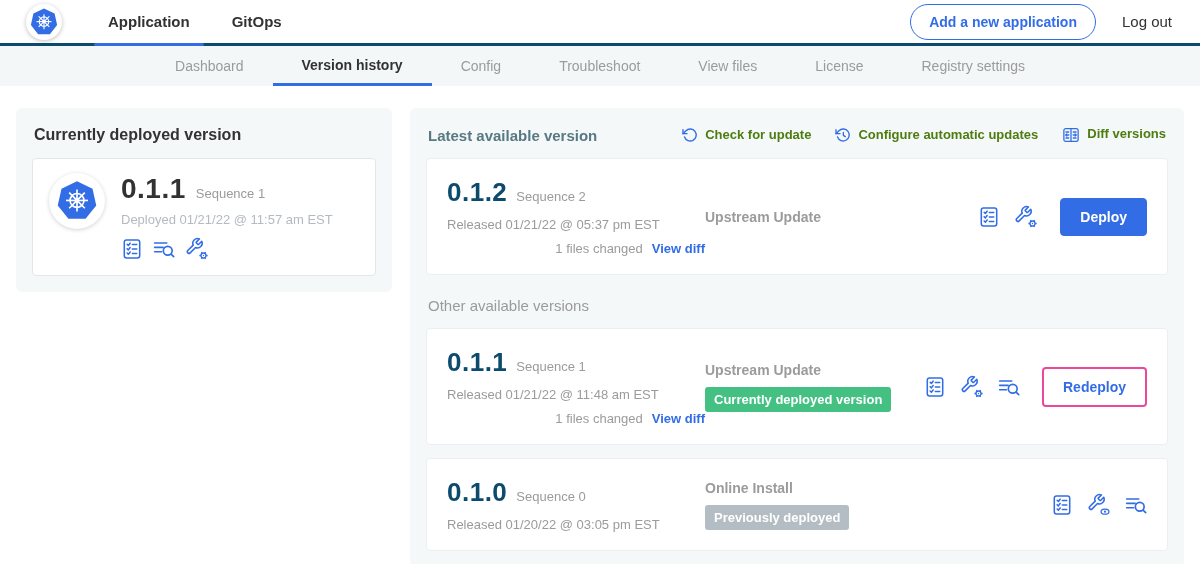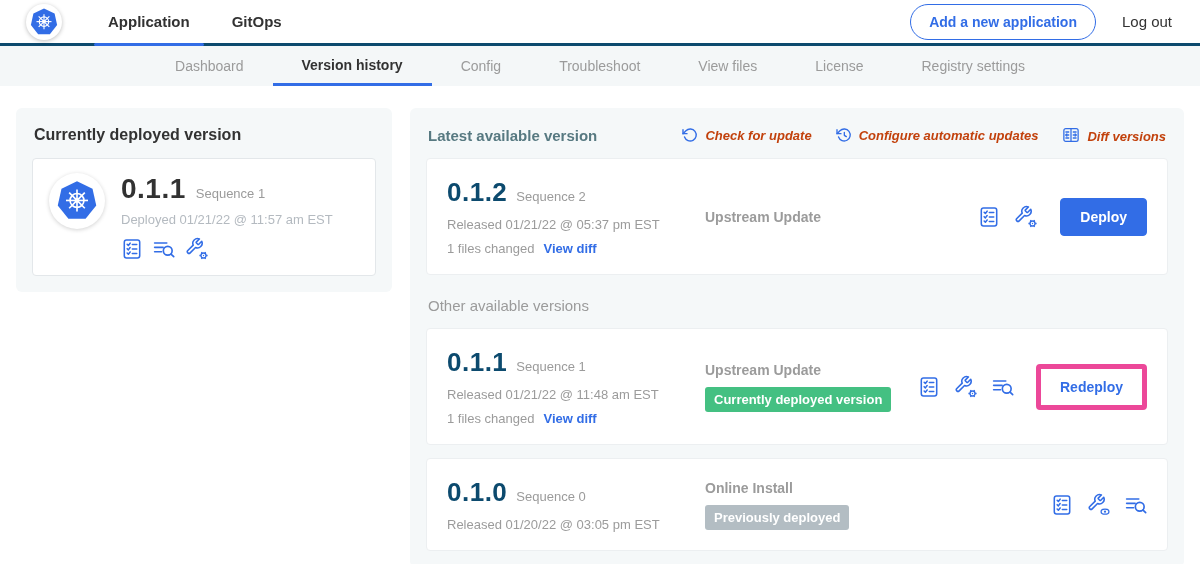--- a/index.html
+++ b/index.html
@@ -125,57 +125,57 @@
   .icon-btn { background: none; border: none; padding: 0; cursor: pointer; display: flex; align-items: center; }
   
   .versions-panel { flex: 1; }
   .panel-head {
     display: flex; align-items: center; justify-content: space-between;
     margin: 2px 2px 14px 2px;
   }
   .panel-title { font-size: 15px; font-weight: 600; color: #577981; }
   .panel-actions { display: flex; align-items: center; gap: 24px; }
   .panel-action {
-    display: flex; align-items: flex-end; gap: 7px;
-    font-size: 13px; font-weight: bold; color: #c2410c;
-    cursor: pointer; text-decoration: none; font-style: italic;
+    display: flex; align-items: flex-start; gap: 7px;
+    font-size: 13px; font-weight: bold; color: #4d7c0f;
+    cursor: pointer; text-decoration: none;
   }
   .version-row {
     background: #fff;
     border: 1px solid #eceff1;
     border-radius: 4px;
     padding: 18px 20px;
     display: flex;
     align-items: center;
   }
   .row-left { width: 258px; flex: none; }
   .row-version-line { display: flex; align-items: baseline; gap: 9px; }
   .row-version { font-size: 26px; font-weight: bold; color: #0c4a6e; letter-spacing: .5px; }
   .row-released { font-size: 13px; color: #9b9b9b; margin-top: 9px; }
-  .row-files { font-size: 13px; color: #9b9b9b; margin-top: 9px; display: flex; gap: 9px; }
+  .row-files { font-size: 13px; color: #9b9b9b; margin-top: 9px; display: flex; gap: 9px; justify-content: flex-end; }
   .view-diff { color: #326de6; font-weight: bold; cursor: pointer; text-decoration: none; }
   .row-mid { flex: 1; display: flex; flex-direction: column; align-items: flex-start; gap: 9px; }
   .row-source { font-size: 14px; font-weight: 600; color: #9b9b9b; }
   .status-badge {
     font-size: 13px; font-weight: bold; color: #fff;
     padding: 5px 9px; border-radius: 3px;
   }
   .status-badge.green { background: #44c082; }
   .status-badge.gray  { background: #b3bdc3; }
   .row-right { margin-left: auto; display: flex; align-items: center; gap: 14px; }
   .deploy-btn {
     font-family: inherit;
     font-size: 14px; font-weight: bold;
     border-radius: 4px;
     padding: 10px 19px;
     cursor: pointer;
     margin-left: 8px;
   }
   .deploy-btn.solid { background: #326de6; border: 1px solid #326de6; color: #fff; }
-  .deploy-btn.outline { background: #fff; border: 5px solid #ec4899; color: #326de6; }
+  .deploy-btn.outline { background: #fff; border: 2px solid #ec4899; color: #326de6; }
   .other-title { font-size: 15px; color: #9b9b9b; margin: 22px 2px 14px 2px; }
   .row-gap { height: 13px; }
   svg { display: block; }
 </style>
 </head>
 <body>
 
 <svg width="0" height="0" style="position:absolute">
   <defs>
     <g id="k8s-logo">

